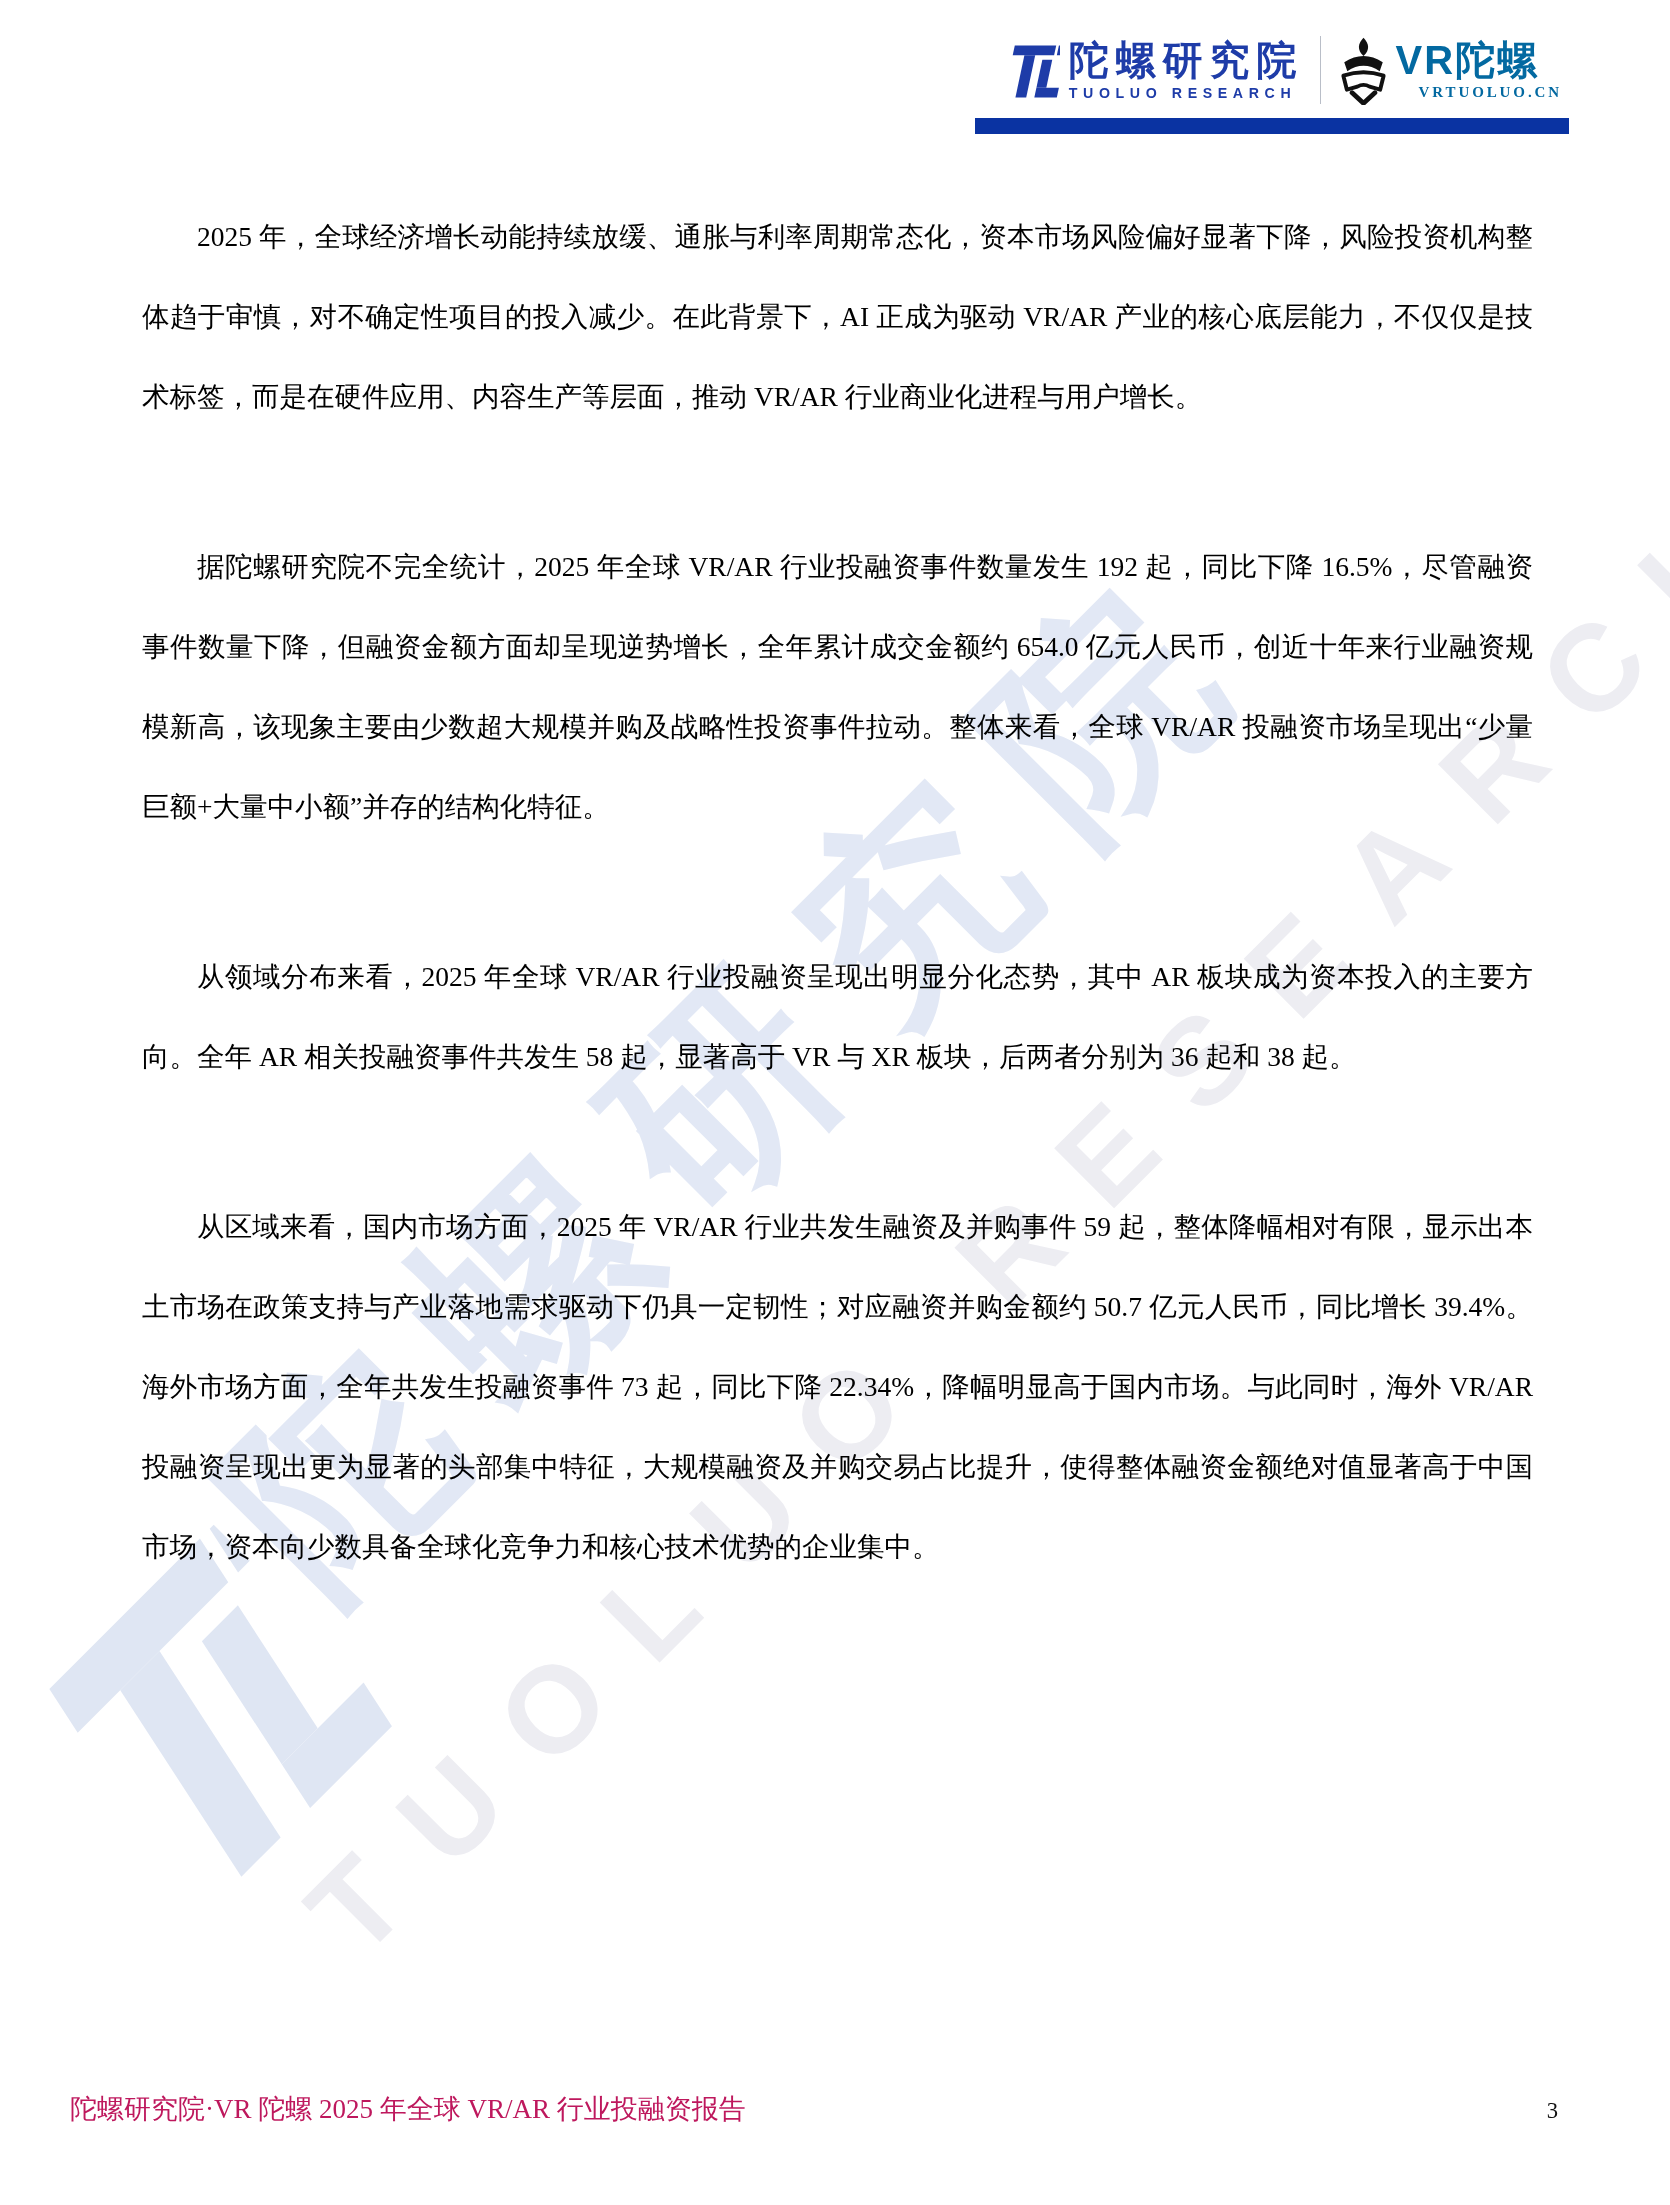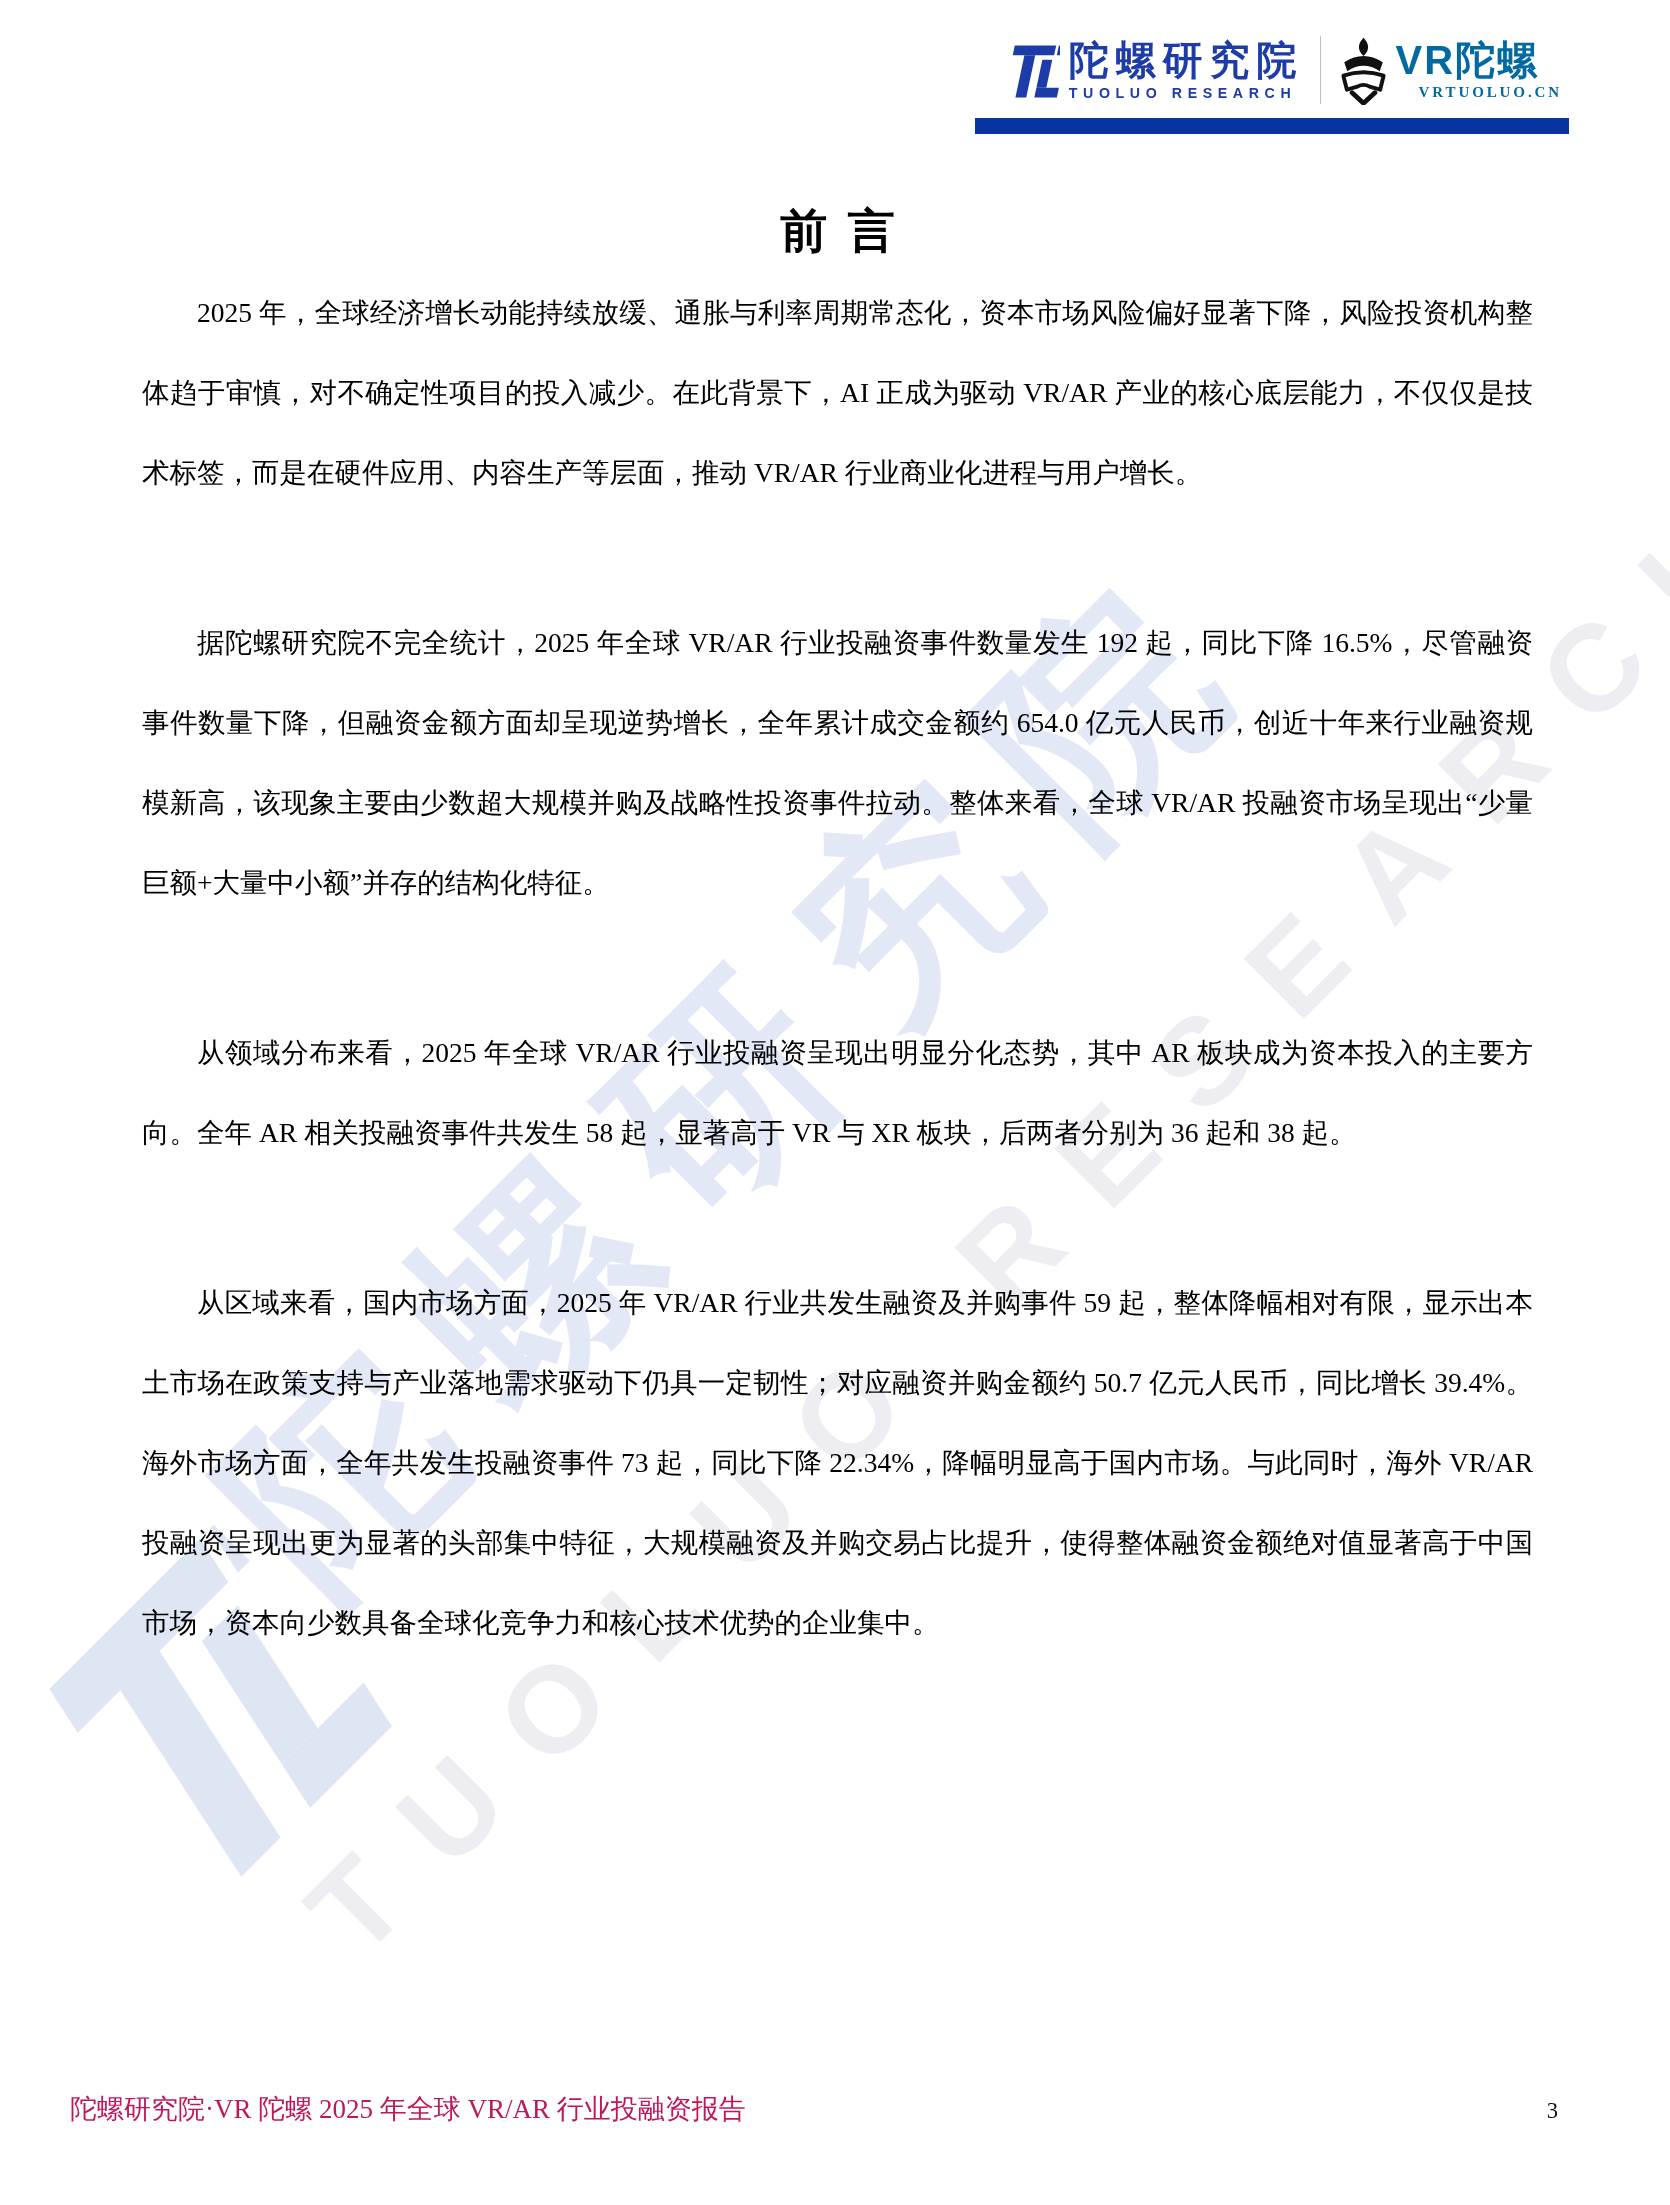--- a/index.html
+++ b/index.html
@@ -130,21 +130,20 @@
     <path d="M34 132 L60 156 L86 132" fill="none" stroke="#111" stroke-width="11" stroke-linecap="round" stroke-linejoin="round"></path>
   </svg>
   <div class="brand2-col">
     <div class="brand2-cn">VR陀螺</div>
     <div class="brand2-en">VRTUOLUO.CN</div>
   </div>
 </div>
 <div class="header-bar" style="background: rgb(10, 51, 162);"></div>
 
 <div class="page-body">
-  <h1 class="page-title">前 言</h1>
   <p class="para">2025 年，全球经济增长动能持续放缓、通胀与利率周期常态化，资本市场风险偏好显著下降，风险投资机构整体趋于审慎，对不确定性项目的投入减少。在此背景下，AI 正成为驱动 VR/AR 产业的核心底层能力，不仅仅是技术标签，而是在硬件应用、内容生产等层面，推动 VR/AR 行业商业化进程与用户增长。</p>
   <p class="para">据陀螺研究院不完全统计，2025 年全球 VR/AR 行业投融资事件数量发生 192 起，同比下降 16.5%，尽管融资事件数量下降，但融资金额方面却呈现逆势增长，全年累计成交金额约 654.0 亿元人民币，创近十年来行业融资规模新高，该现象主要由少数超大规模并购及战略性投资事件拉动。整体来看，全球 VR/AR 投融资市场呈现出“少量巨额+大量中小额”并存的结构化特征。</p>
   <p class="para">从领域分布来看，2025 年全球 VR/AR 行业投融资呈现出明显分化态势，其中 AR 板块成为资本投入的主要方向。全年 AR 相关投融资事件共发生 58 起，显著高于 VR 与 XR 板块，后两者分别为 36 起和 38 起。</p>
   <p class="para">从区域来看，国内市场方面，2025 年 VR/AR 行业共发生融资及并购事件 59 起，整体降幅相对有限，显示出本土市场在政策支持与产业落地需求驱动下仍具一定韧性；对应融资并购金额约 50.7 亿元人民币，同比增长 39.4%。海外市场方面，全年共发生投融资事件 73 起，同比下降 22.34%，降幅明显高于国内市场。与此同时，海外 VR/AR 投融资呈现出更为显著的头部集中特征，大规模融资及并购交易占比提升，使得整体融资金额绝对值显著高于中国市场，资本向少数具备全球化竞争力和核心技术优势的企业集中。</p>
 </div>
 
 <div class="footer">
   <div class="footer-text">陀螺研究院·VR 陀螺 2025 年全球 VR/AR 行业投融资报告</div>
   <div class="footer-page">3</div>
 </div>

